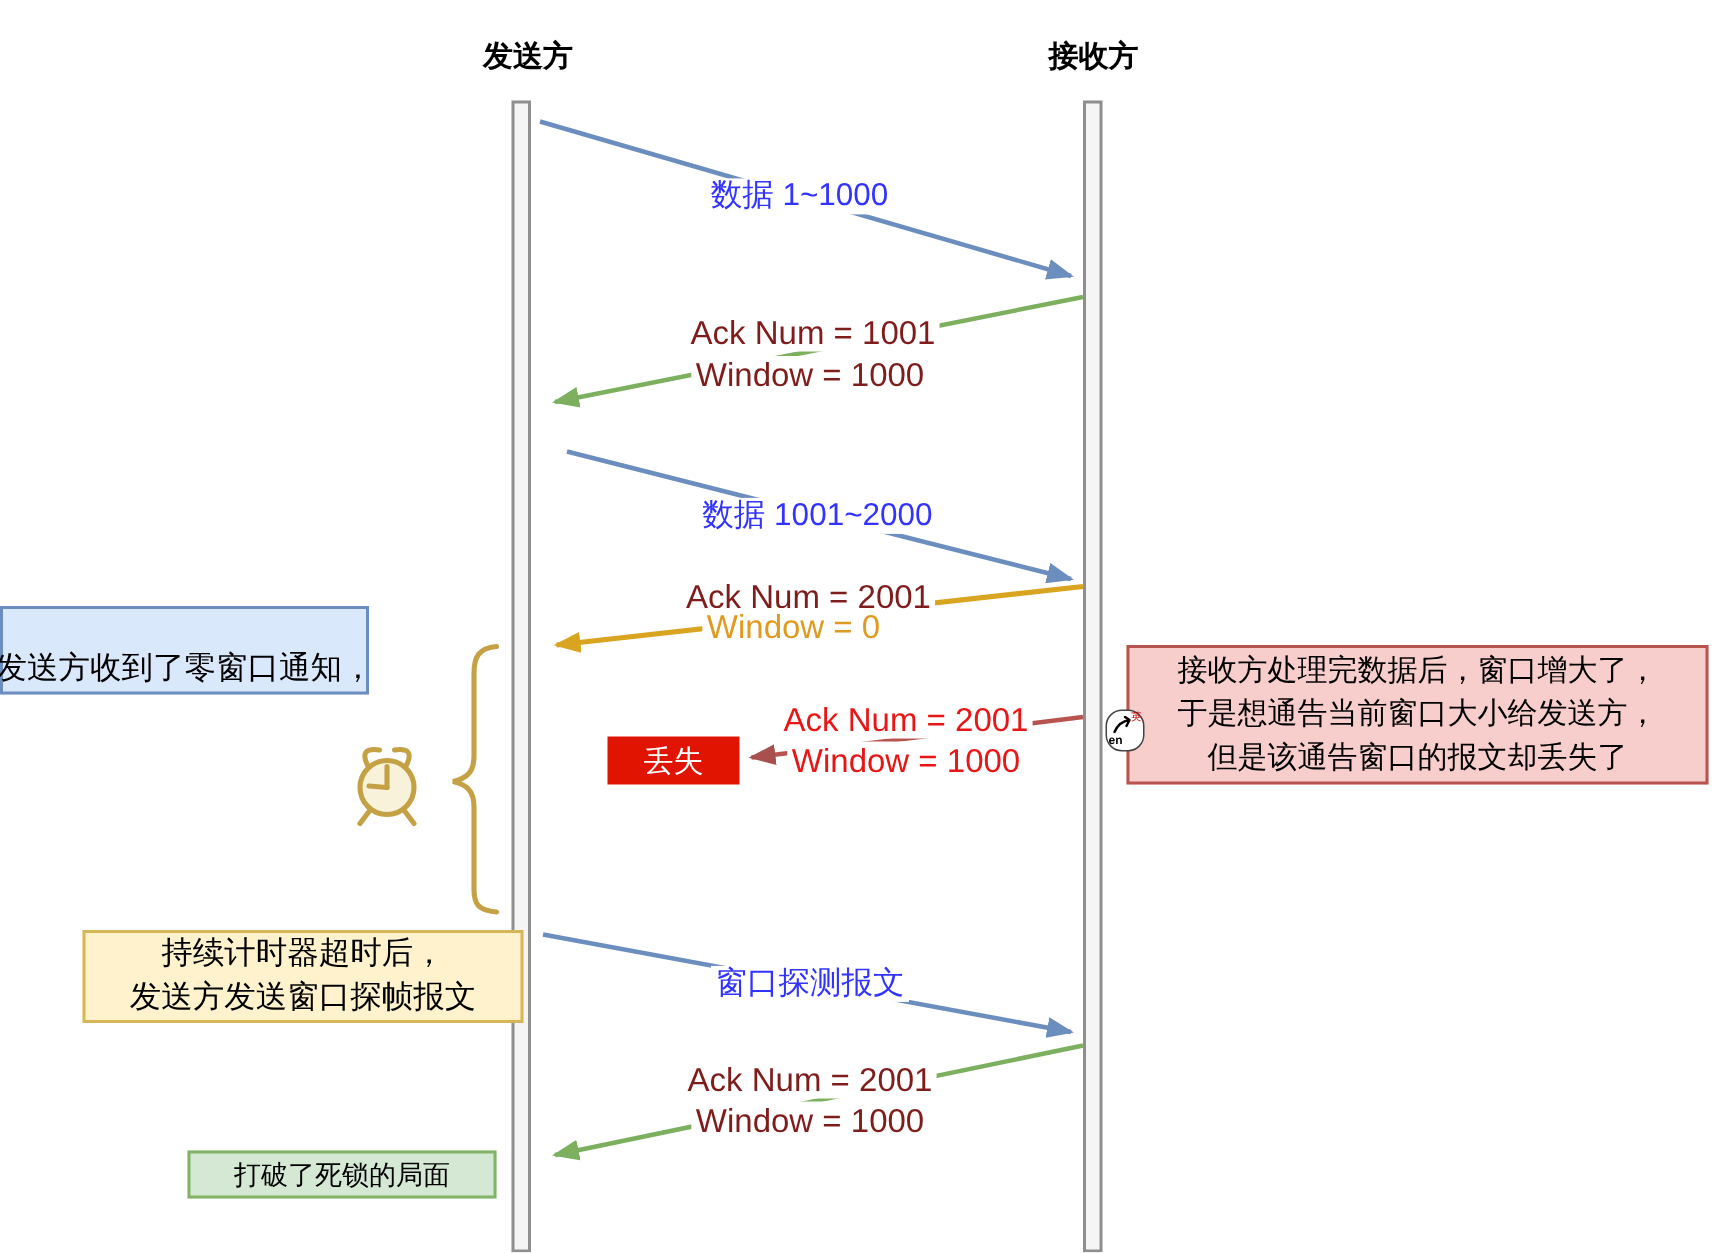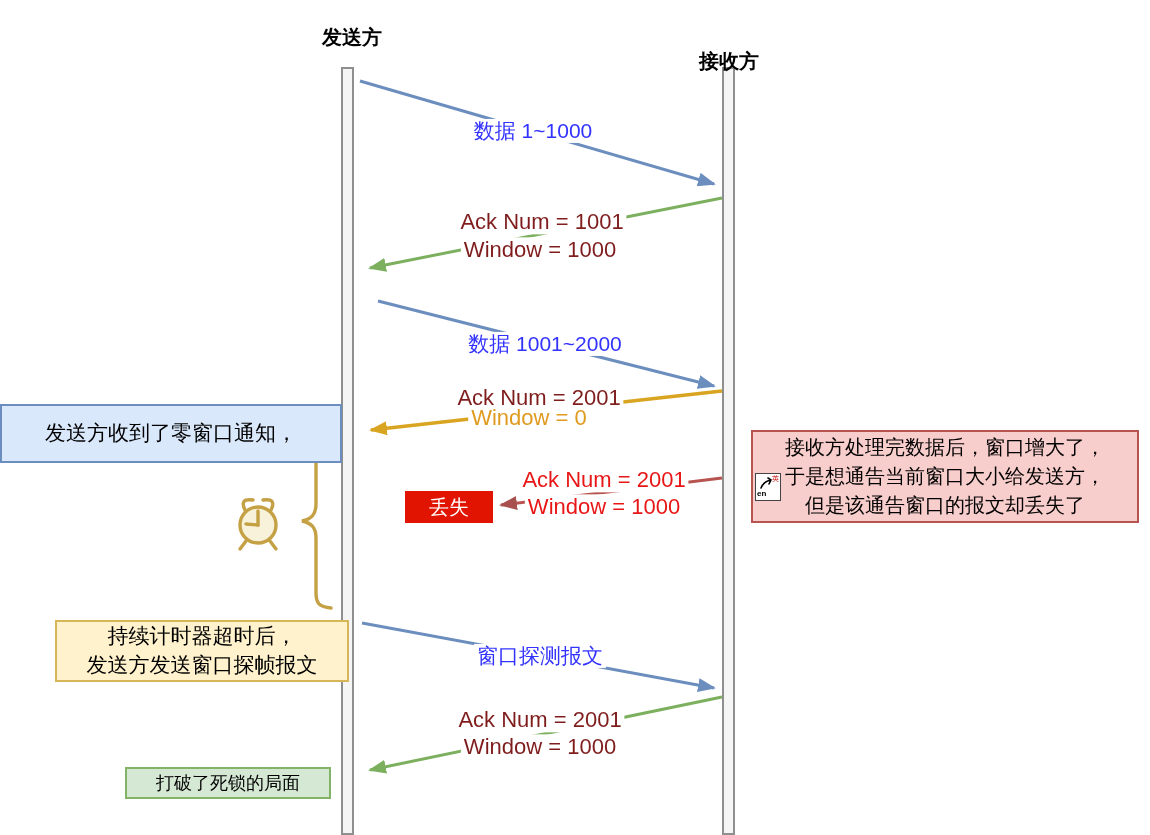--- a/index.html
+++ b/index.html
@@ -34,22 +34,22 @@
   .note-pink{background:#f8cecc;border:2px solid #b85450;font-size:20px;line-height:1.45;}
   .note-yellow{background:#fff2cc;border:2px solid #d6b656;}
   .note-green{background:#d5e8d4;border:2px solid #82b366;font-size:18px;}
   .lost-badge{
     position:absolute;left:405px;top:491px;width:88px;height:32px;
     background:#e01400;color:#ffffff;display:flex;align-items:center;justify-content:center;
     font-size:20px;z-index:5;
   }
   .ime-cursor{
     position:absolute;left:737px;top:473px;width:26px;height:28px;background:#ffffff;
-    border:1px solid #444;border-radius:0;z-index:6;box-sizing:border-box;
-    font-size:8px;line-height:1;margin-left:18px;
+    border:1px solid #444;border-radius:11px;z-index:6;box-sizing:border-box;
+    font-size:8px;line-height:1;
   }
   .ime-cursor .en{position:absolute;left:1px;bottom:2px;font-weight:bold;color:#000;}
   .ime-cursor .badge{position:absolute;right:1px;top:1px;font-size:7px;color:#c00;}
   .ime-cursor svg{position:absolute;left:4px;top:3px;}
 </style>
 </head>
 <body>
 
 <div class="canvas">
 
@@ -85,21 +85,21 @@
       <path d="M271,510 q6,-12 -8,-10"></path>
       <circle cx="258" cy="525" r="18" fill="#f8f2da"></circle>
       <path d="M258,525 L258,511"></path>
       <path d="M258,525 L246,524"></path>
       <path d="M246,541 L240,549"></path>
       <path d="M270,541 L276,549"></path>
     </g>
   </svg>
 
   <div class="actor-label" style="left:352px;top:24px;">发送方</div>
-  <div class="actor-label" style="left:729px;top:24px;margin-top:24px;">接收方</div>
+  <div class="actor-label" style="left:729px;top:24px;">接收方</div>
 
   <div class="lifeline" style="left:341px;top:67px;height:768px;"></div>
   <div class="lifeline" style="left:722px;top:67px;height:768px;"></div>
 
   <div class="msg cn c-blue" style="left:533px;top:131px;">数据 1~1000</div>
 
   <div class="msg c-green" style="left:542px;top:222px;">Ack Num = 1001</div>
   <div class="msg c-green" style="left:540px;top:250px;">Window = 1000</div>
 
   <div class="msg cn c-blue" style="left:545px;top:344px;">数据 1001~2000</div>
@@ -112,21 +112,21 @@
 
   <div class="msg cn c-blue" style="left:540px;top:656px;">窗口探测报文</div>
 
   <div class="msg c-green" style="left:540px;top:720px;">Ack Num = 2001</div>
   <div class="msg c-green" style="left:540px;top:747px;">Window = 1000</div>
 
   <div class="lost-badge">
     <span>丢失</span>
   </div>
 
-  <div class="note note-blue" style="left:0px;top:404px;width:342px;height:59px;">
+  <div class="note note-blue" style="left:0px;top:404px;width:246px;height:59px;justify-content:flex-end;">
     <div>发送方收到了零窗口通知，</div>
   </div>
 
   <div class="note note-pink" style="left:751px;top:430px;width:388px;height:93px;">
     <div>接收方处理完数据后，窗口增大了，</div>
     <div>于是想通告当前窗口大小给发送方，</div>
     <div>但是该通告窗口的报文却丢失了</div>
   </div>
 
   <div class="note note-yellow" style="left:55px;top:620px;width:294px;height:62px;">

